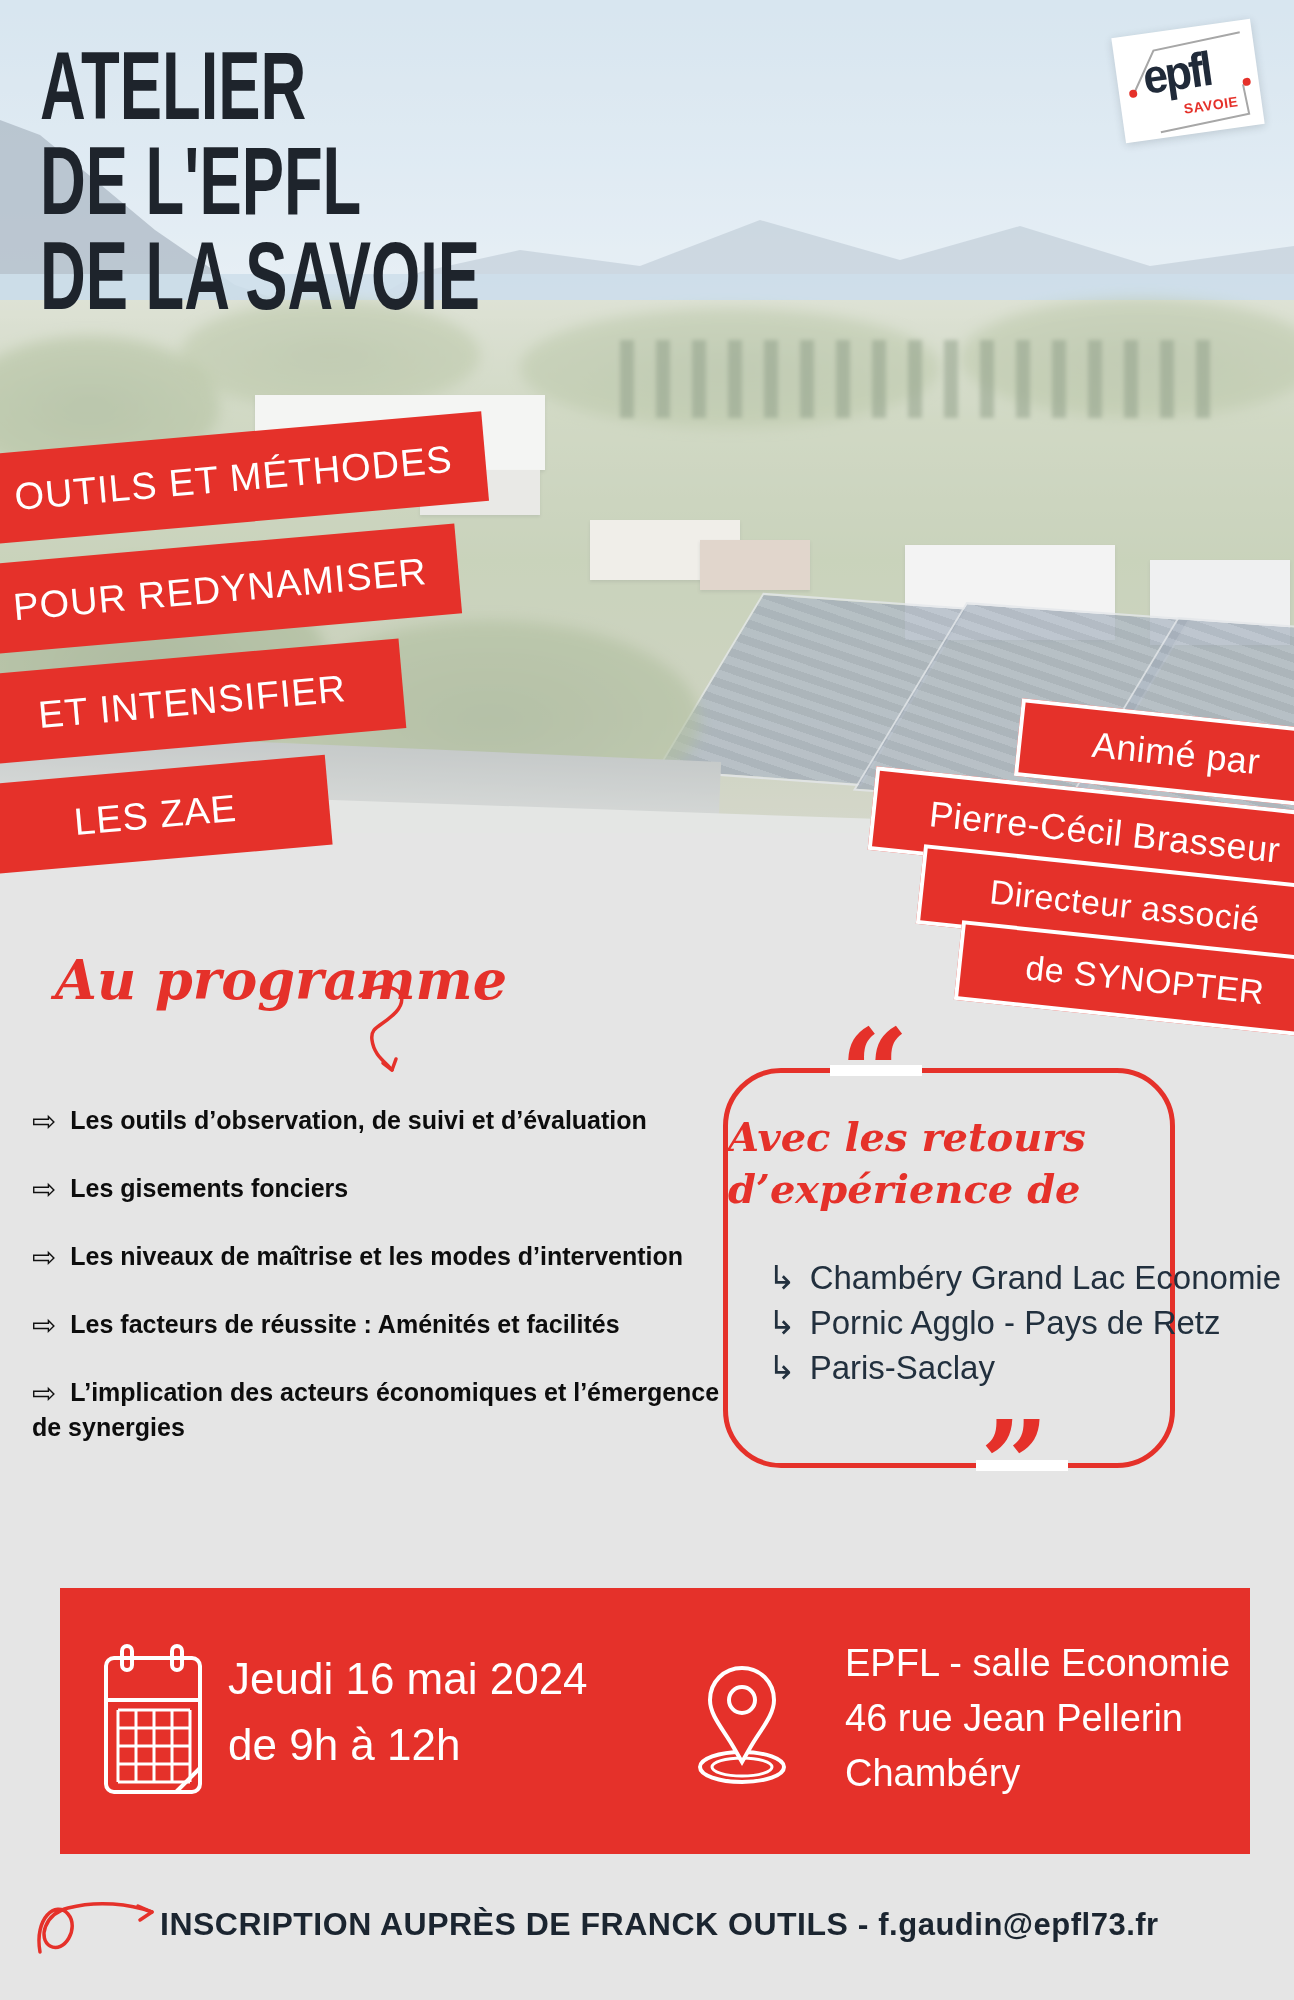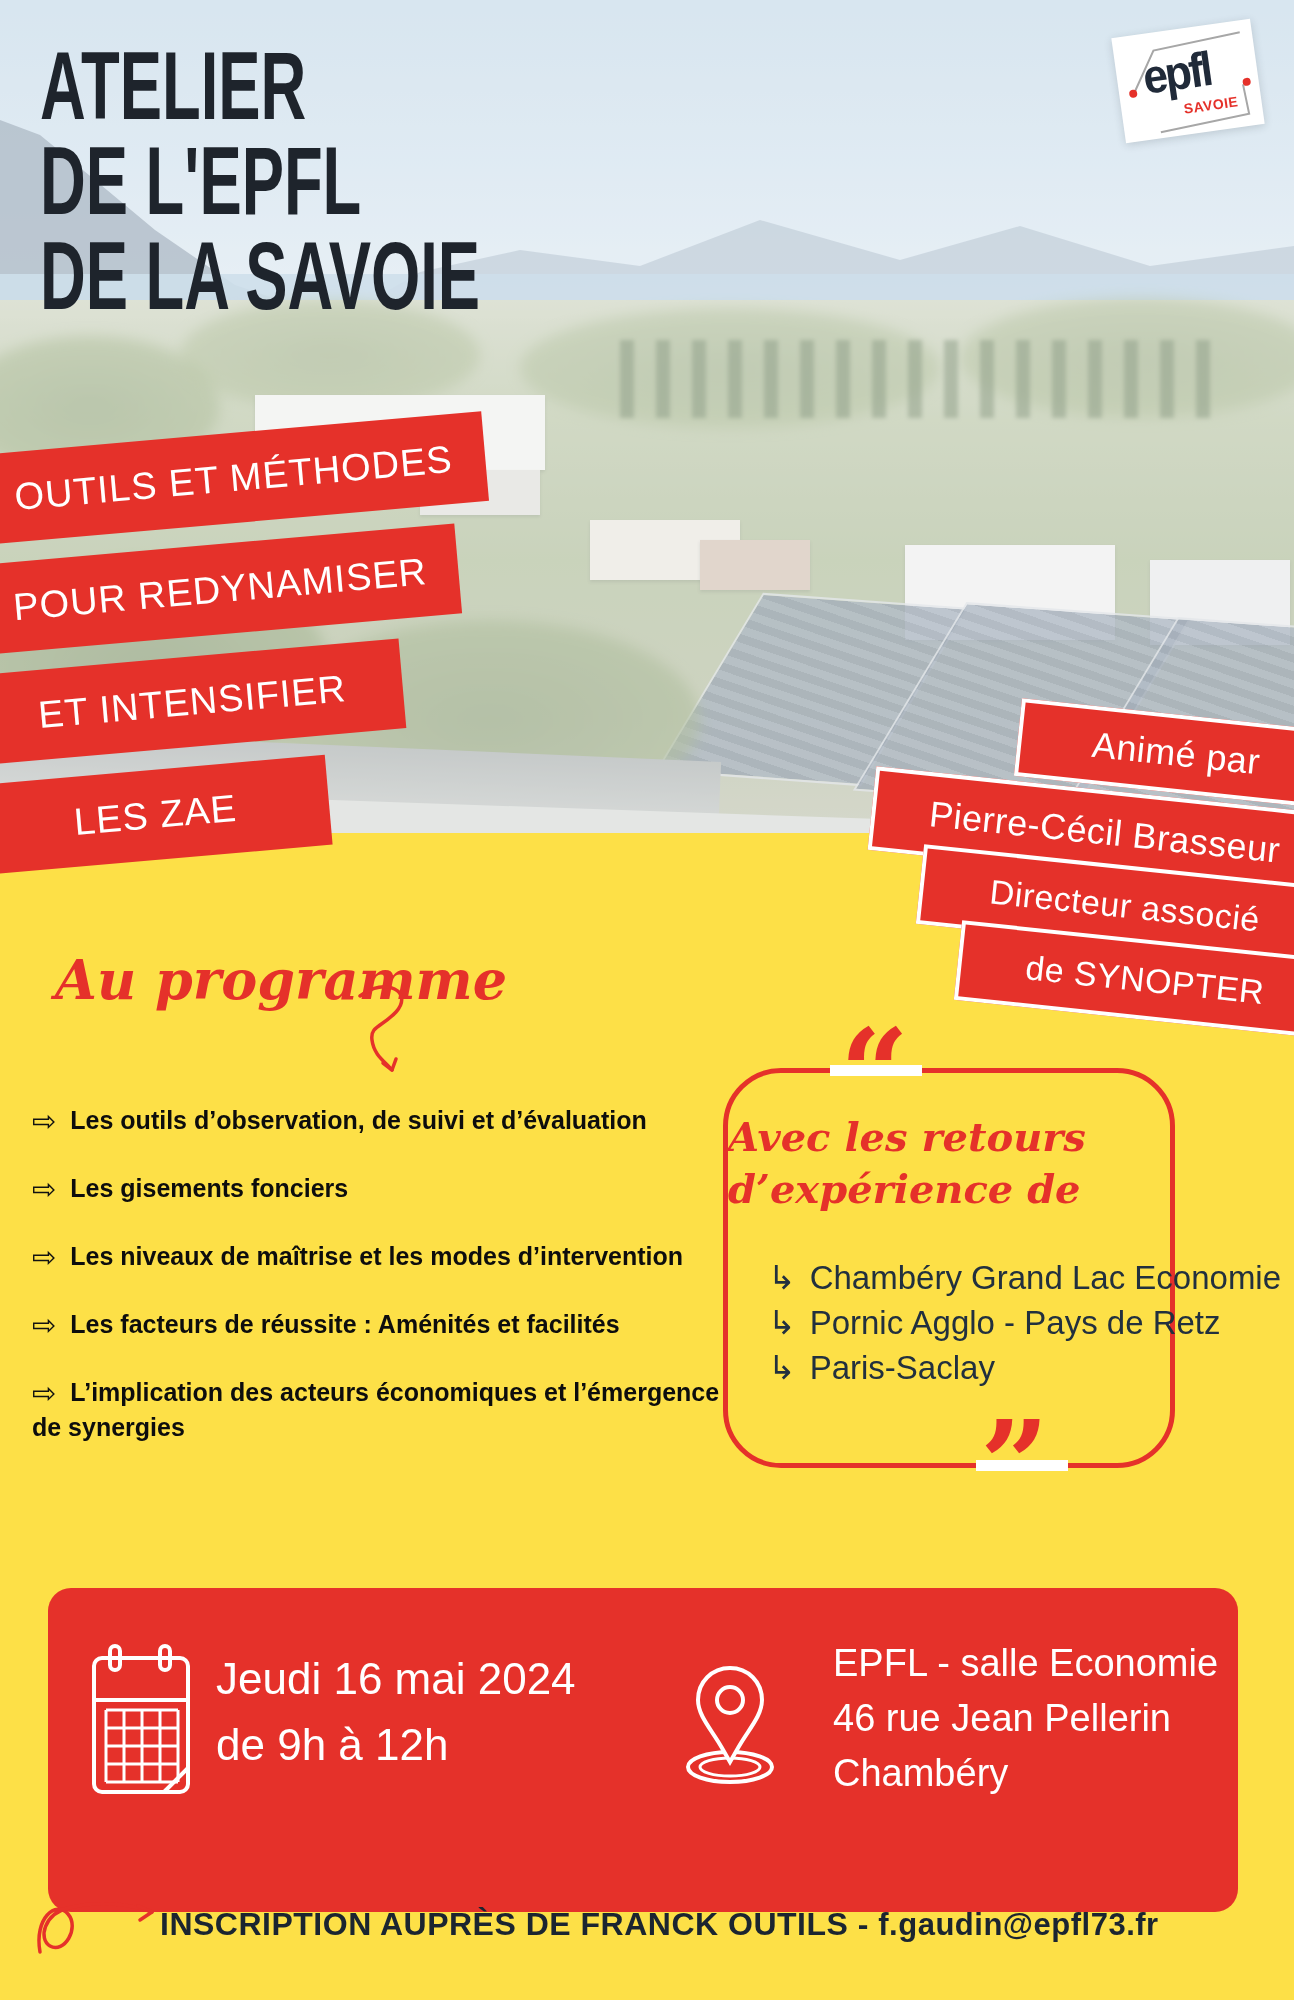--- a/index.html
+++ b/index.html
@@ -1,16 +1,16 @@
 <!DOCTYPE html>
 <html><head>
 <meta charset="utf-8">
 <style>
   html,body{margin:0;padding:0;background:#ffffff;}
-  .poster{position:relative;width:1294px;height:2000px;margin:0 auto;background:#fde047;
+  .poster{position:relative;width:1294px;height:2000px;margin:0 auto;background:#e5e5e5;
           overflow:hidden;font-family:"Liberation Sans",sans-serif;
           --red:#e5312a;--dark:#1e242c;--navy:#22303e;}
 
   
   .photo{position:absolute;left:0;top:0;width:1294px;height:833px;overflow:hidden;}
   .sky{position:absolute;inset:0;background:linear-gradient(180deg,#b9d2e4 0%,#c9dcea 22%,#dde8f0 45%,#ecf1f2 62%,#e9ede8 78%);}
   .horizon{position:absolute;left:0;top:60px;width:1294px;height:270px;}
   .land{position:absolute;left:0;top:300px;width:1294px;height:533px;
         background:linear-gradient(180deg,#c3cbb4 0,#adbb97 120px,#9fb087 260px,#a8b191 420px,#b3b9a2 533px);}
   .blob{position:absolute;border-radius:50%;filter:blur(7px);}
@@ -70,21 +70,21 @@
   .qmark{position:absolute;font-family:"DejaVu Serif",serif;font-weight:700;color:var(--red);
          font-size:120px;line-height:1;height:120px;}
   .qmark-open{top:-60px;left:112px;}
   .qmark-close{top:332px;left:252px;}
   .qhead{margin:38px 0 0 0;text-align:left;font-size:40px;line-height:52px;}
   .qlist{margin:40px 0 0 40px;list-style:none;padding:0;font-size:33px;color:var(--navy);
          line-height:45px;font-weight:400;white-space:nowrap;}
   .qlist .sub{font-family:"DejaVu Sans",sans-serif;margin-right:14px;}
 
   
-  .ebox{position:absolute;left:48px;top:1588px;width:1190px;height:324px;background:var(--red);border-radius:23px;}
+  .ebox{position:absolute;left:60px;top:1588px;width:1190px;height:266px;background:var(--red);}
   .cal-icon{position:absolute;left:42px;top:56px;}
   .date{position:absolute;left:168px;top:58px;color:#fff;font-size:44px;line-height:66px;font-weight:400;}
   .pin-icon{position:absolute;left:622px;top:66px;}
   .loc{position:absolute;left:785px;top:48px;color:#fff;font-size:38px;line-height:55px;font-weight:400;}
 
   
   .foot-arrow{position:absolute;left:34px;top:1888px;}
   .foot{position:absolute;left:160px;top:1906px;font-size:32px;color:#1b2530;white-space:nowrap;}
   .foot .lbl{font-weight:600;letter-spacing:.5px;}
   .foot .nm{font-weight:800;letter-spacing:.5px;}

